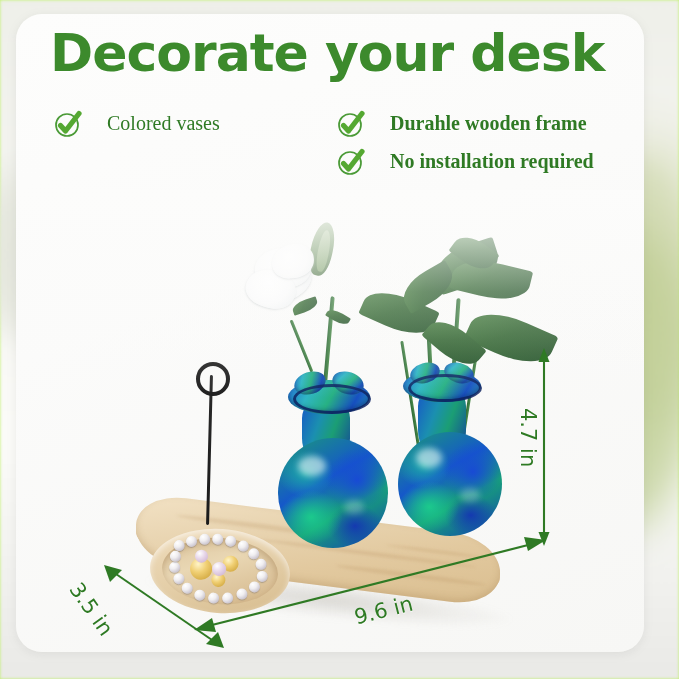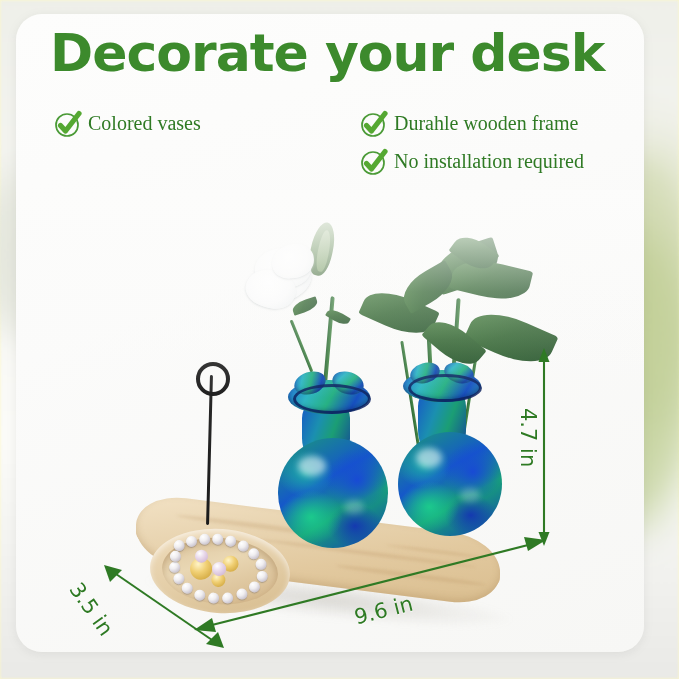--- a/index.html
+++ b/index.html
@@ -1,21 +1,21 @@
 <!DOCTYPE html>
 <html><head>
 <meta charset="utf-8">
 <style>
   html,body{margin:0;padding:0;}
   body{
     width:679px;height:679px;overflow:hidden;
     font-family:"Liberation Sans", sans-serif;
     background:#f2f2ee;
   }
-  .stage{position:relative;width:679px;height:679px;overflow:hidden;background:#fef9c3;}
+  .stage{position:relative;width:679px;height:679px;overflow:hidden;background:#bef264;}
 
   
   .bg{position:absolute;inset:0;
     background:
       radial-gradient(ellipse 200px 300px at 640px 300px, rgba(196,205,150,.55), rgba(196,205,150,0) 70%),
       radial-gradient(ellipse 150px 260px at 612px 330px, rgba(168,186,120,.5), rgba(168,186,120,0) 72%),
       radial-gradient(ellipse 220px 150px at 60px 250px, rgba(224,226,214,.8), rgba(224,226,214,0) 70%),
       radial-gradient(ellipse 260px 180px at 330px 190px, rgba(243,241,232,.95), rgba(243,241,232,0) 75%),
       linear-gradient(180deg,#eeefe9 0%,#f6f6f2 35%,#fbfbf8 65%,#e9e9e6 100%);
     filter:blur(1.5px);
@@ -42,28 +42,29 @@
     font-size:52px;font-weight:bold;letter-spacing:-1px;
     color:#3c8a2c;line-height:1.05;
     font-family:"DejaVu Sans", sans-serif;
     text-shadow:0 1px 1px rgba(255,255,255,.9);
   }
 
   
   .features{position:absolute;left:54px;top:104px;width:590px;}
   .feat-col{position:absolute;top:0;}
   .feat-col.left{left:0;width:300px;}
-  .feat-col.right{left:306px;width:300px;}
+  .feat-col.right{left:283px;width:300px;font-weight:bold;}
   .feat{position:relative;height:38px;display:flex;align-items:center;}
   .check{width:27px;height:27px;flex:0 0 27px;position:relative;margin-right:7px;}
   .check svg{position:absolute;left:0;top:-3px;overflow:visible;}
   .feat-label{
     font-family:"Liberation Serif", serif;
     font-size:20px;color:#2f7a24;white-space:nowrap;
     text-shadow:0 1px 0 rgba(255,255,255,.8);
+    margin-left:19px;
   }
 
   
   .scene{position:absolute;left:0;top:200px;width:679px;height:479px;}
 
   
   .tray{position:absolute;left:136px;top:315px;width:380px;height:105px;}
   .tray-top{
     position:absolute;left:0;top:0;width:364px;height:70px;
     background:linear-gradient(165deg,#f3e3c6 0%,#e9d5b2 30%,#e2c99f 60%,#d9bd8e 100%);

